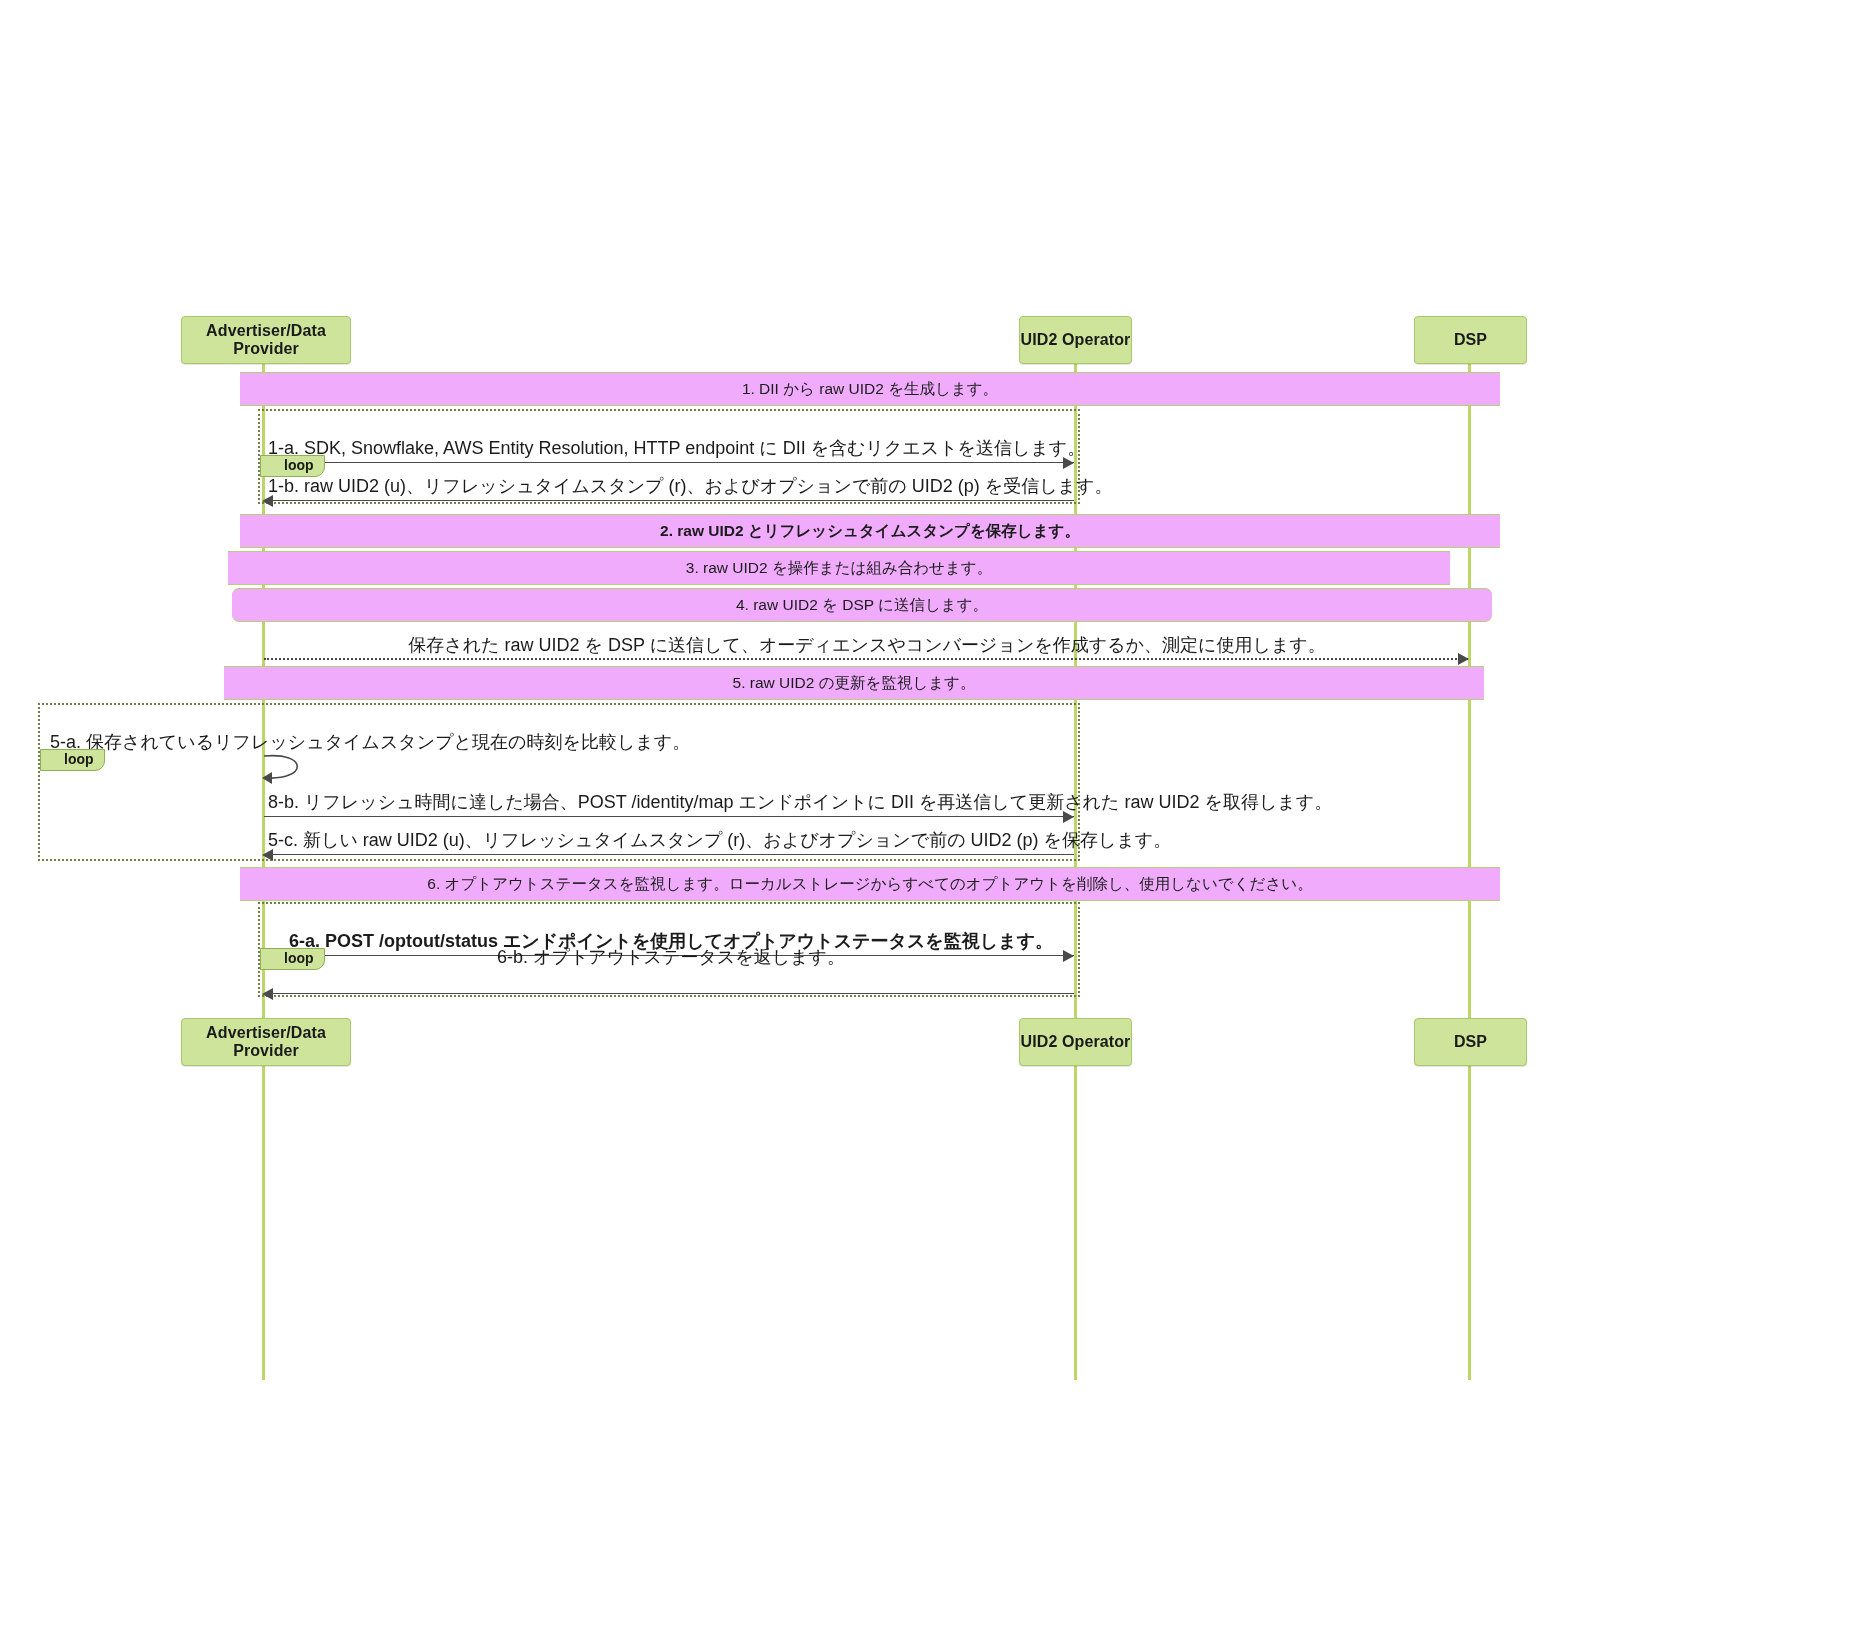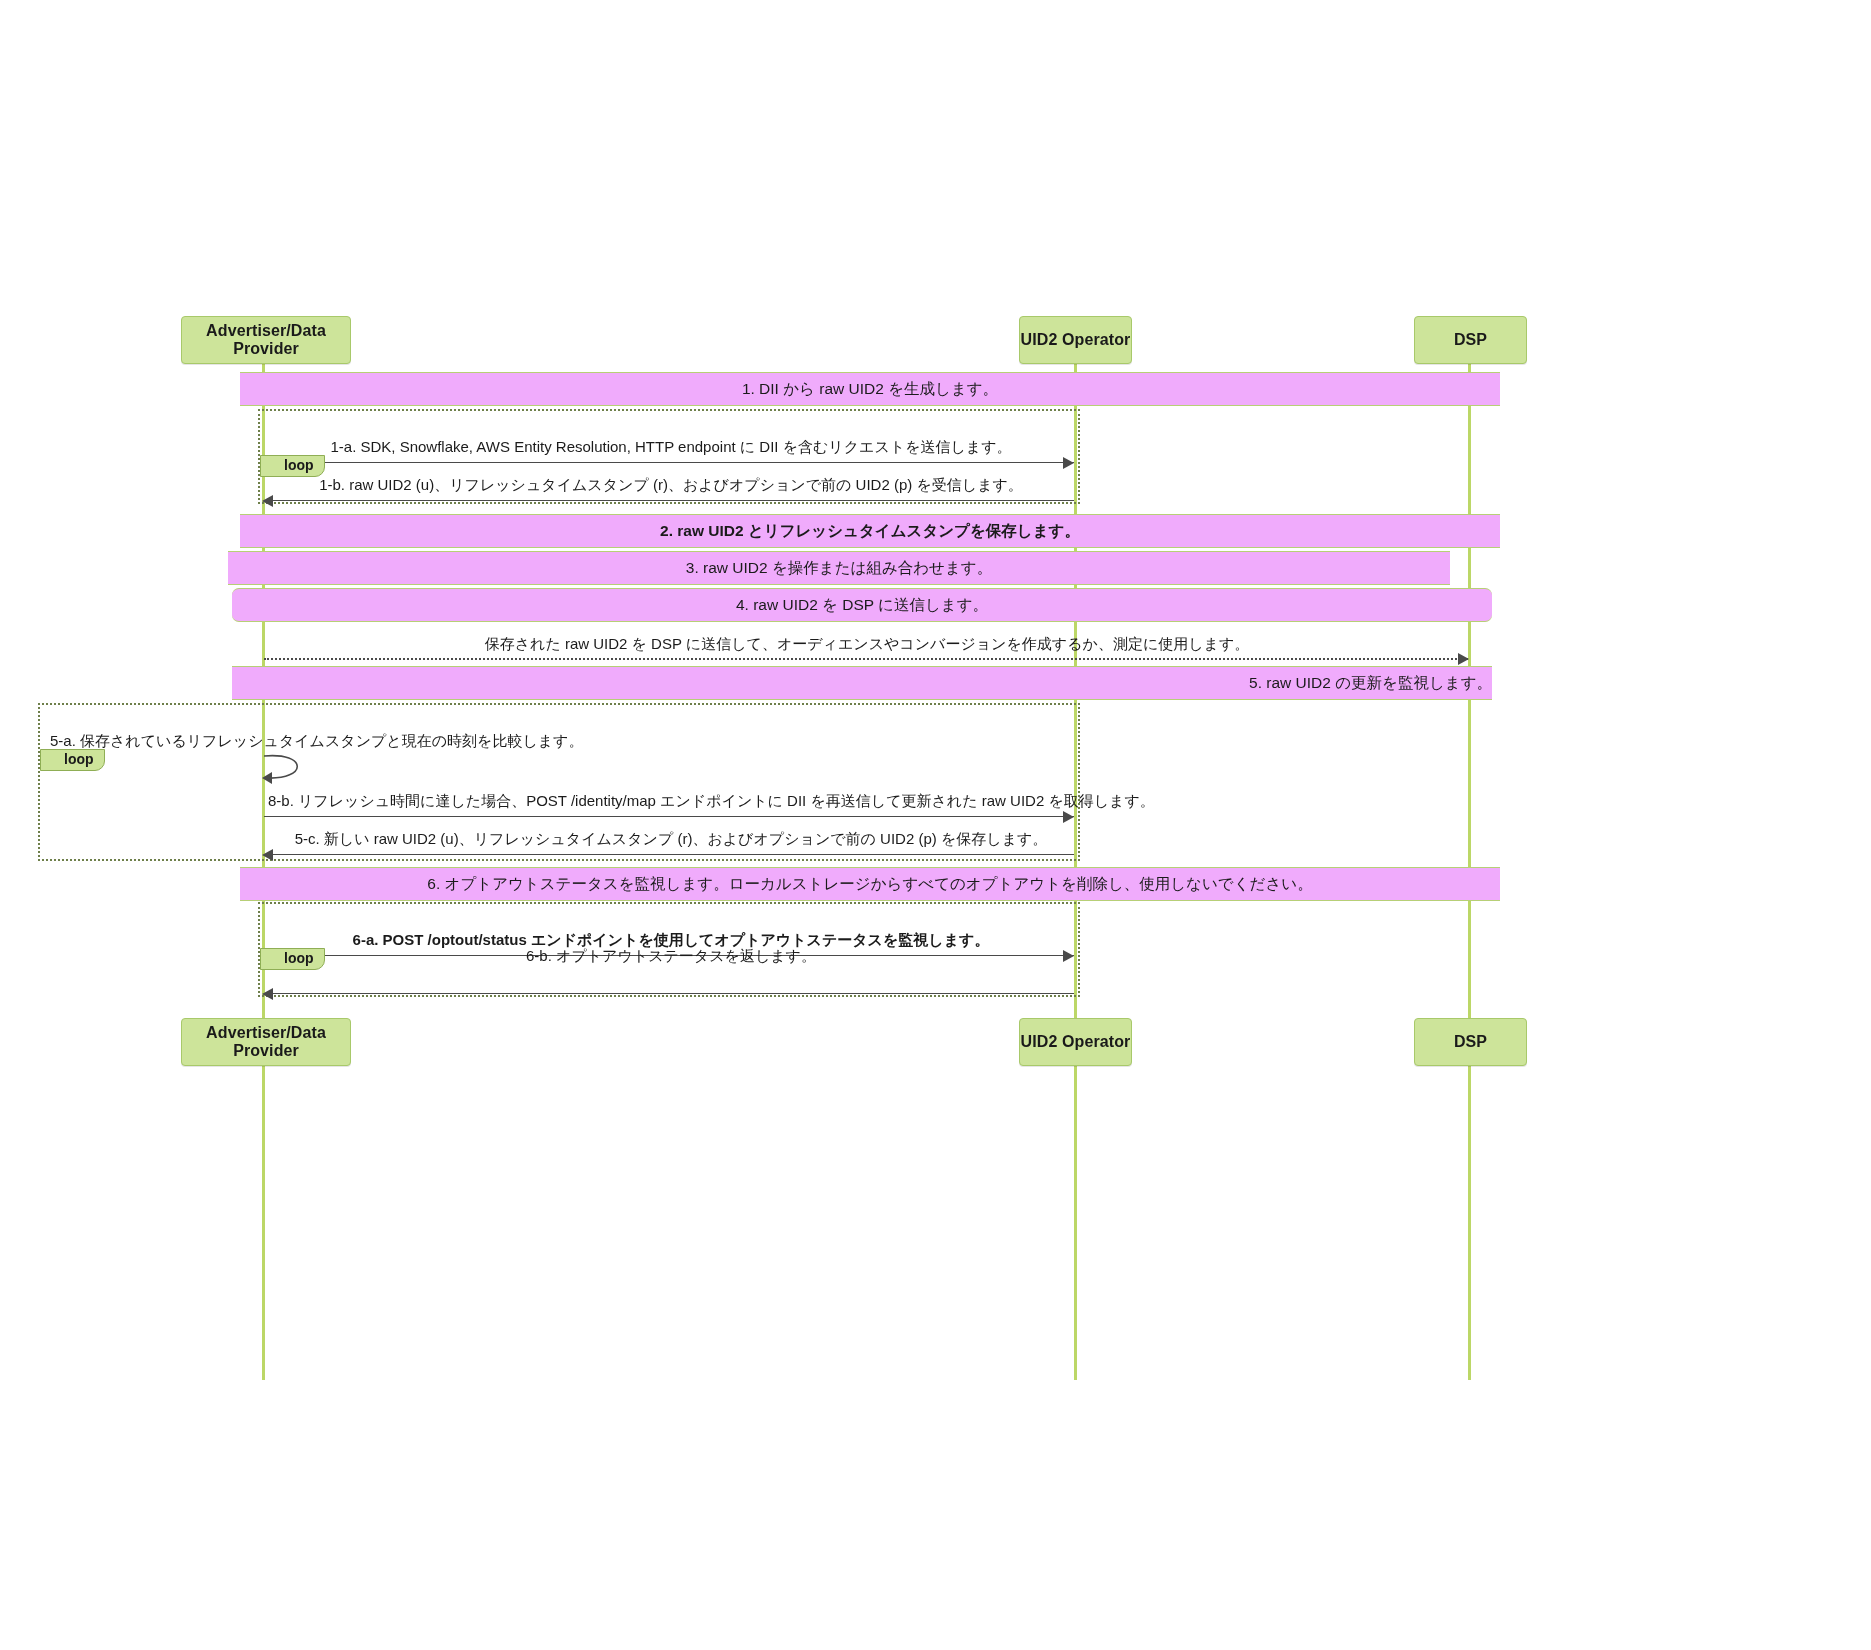--- a/index.html
+++ b/index.html
@@ -111,21 +111,21 @@
     border-bottom: 6px solid transparent;
     border-left: 11px solid #4a4a4a;
   }
   .arrowhead.left {
     border-top: 6px solid transparent;
     border-bottom: 6px solid transparent;
     border-right: 11px solid #4a4a4a;
   }
   .msg-label {
     position: absolute;
-    font-size: 15px;
+    font-size: 18px;
     color: #1b1b1b;
     text-align: center;
     white-space: nowrap;
     z-index: 5;
     line-height: 1;
   }
   .msg-label.left-aligned { text-align: left; }
 
   .self-loop { position: absolute; z-index: 5; }
 </style>
@@ -180,21 +180,21 @@
   <div class="note-bar" style="left:232px; top:588px; width:1260px;border-radius:7px;">
     <span>4. raw UID2 を DSP に送信します。</span>
   </div>
 
   <div class="msg-label" style="left:266px; top:636px; width:1202px;">
     <span>保存された raw UID2 を DSP に送信して、オーディエンスやコンバージョンを作成するか、測定に使用します。</span>
   </div>
   <div class="msg dotted" style="left:264px; top:658px; width:1204px;"></div>
   <div class="arrowhead right" style="left:1458px; top:653px;"></div>
 
-  <div class="note-bar" style="left:232px; top:666px; width:1260px;justify-content:flex-end;">
+  <div class="note-bar" style="left:224px; top:666px; width:1260px;">
     <span>5. raw UID2 の更新を監視します。</span>
   </div>
 
   <div class="loop-frame" style="left:38px; top:703px; width:1042px; height:158px;"></div>
   <div class="loop-tag" style="left:40px; top:705px;">
     <span>loop</span>
   </div>
 
   <div class="msg-label left-aligned" style="left:50px; top:733px; width:700px;">
     <span>5-a. 保存されているリフレッシュタイムスタンプと現在の時刻を比較します。</span>

